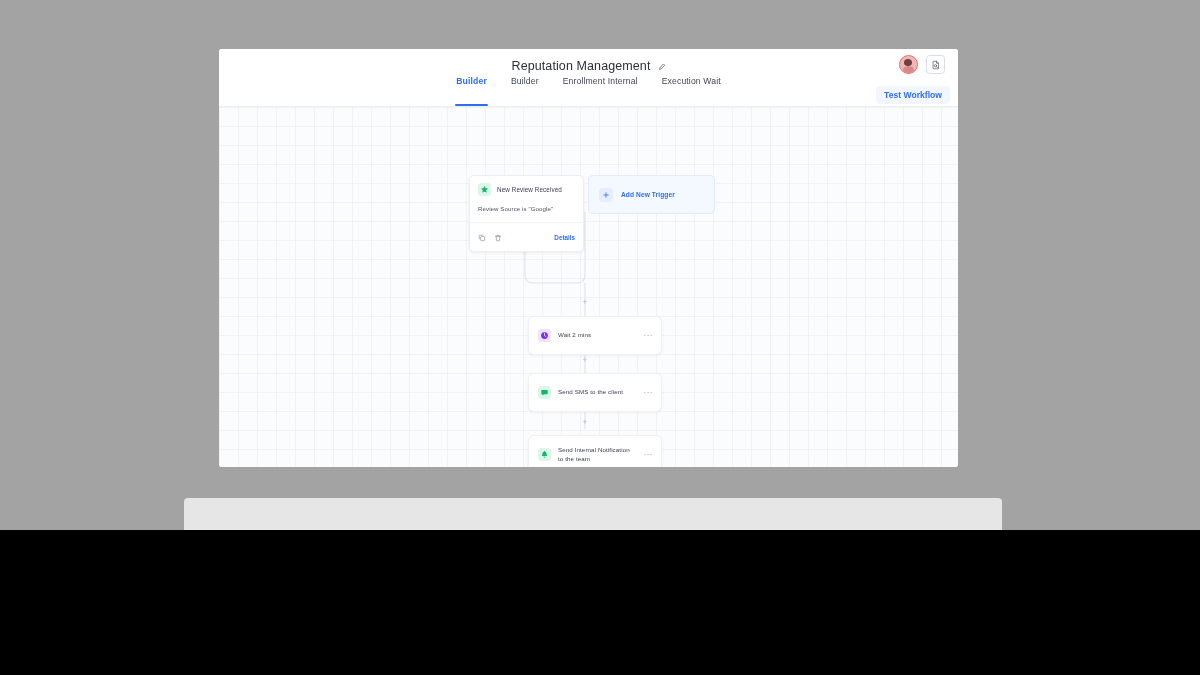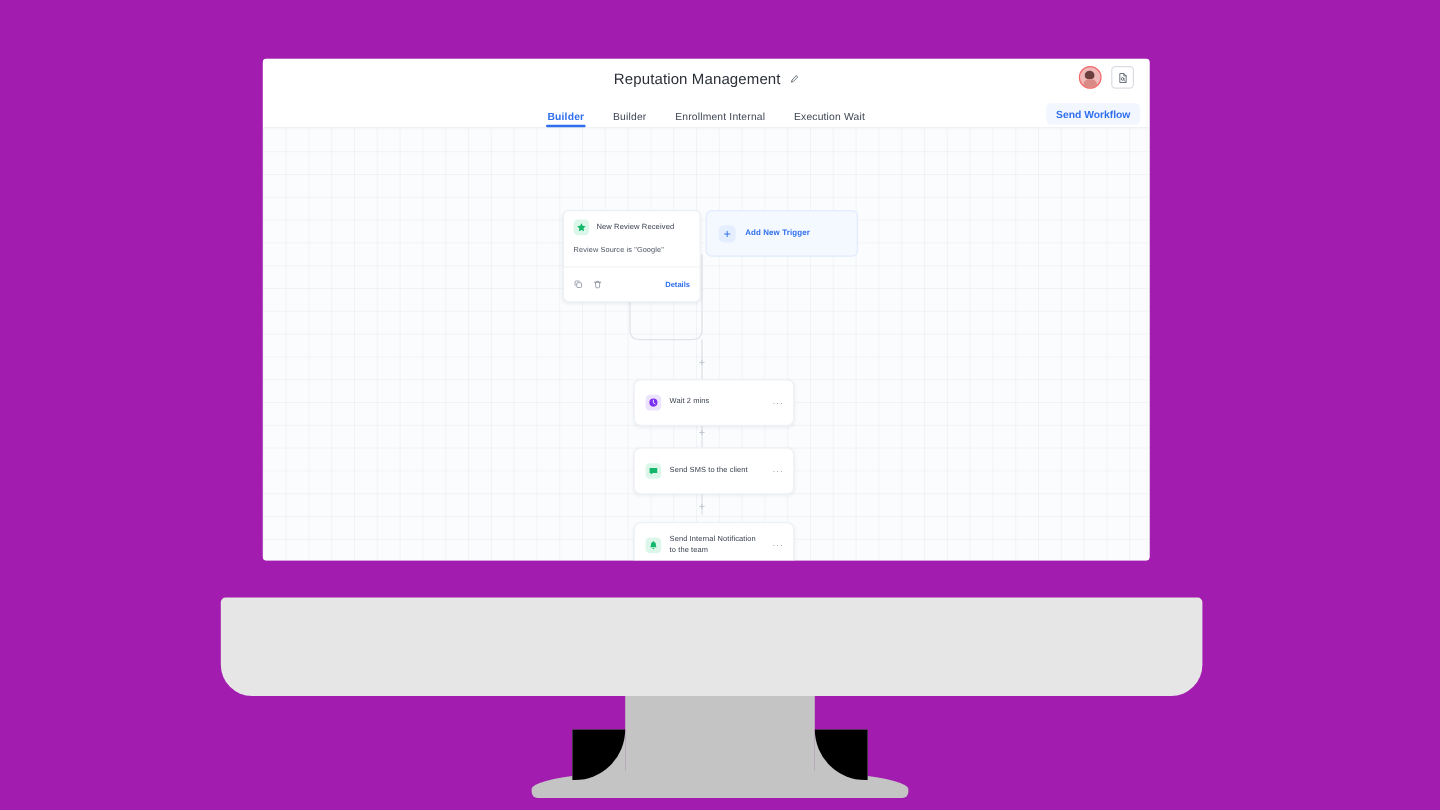--- a/index.html
+++ b/index.html
@@ -7,22 +7,22 @@
     background: #000;
     width: 1200px; height: 675px;
     overflow: hidden;
   }
   body {
     font-family: "Liberation Sans", sans-serif;
     -webkit-font-smoothing: antialiased;
   }
   #stage {
     position: relative;
-    width: 1200px; height: 675px;
-    background: #a21caf;
+    width: 1200px; height: 530px;
+    background: #a3a3a3;
     overflow: hidden;
   }
 
   
   #monitor-screen {
     position: absolute;
     left: 219px; top: 49px;
     width: 739px; height: 418px;
     background: #ffffff;
     border-radius: 3px;
@@ -108,21 +108,21 @@
   
   #tabbar {
     position: relative;
     height: 24px;
     background: #ffffff;
     border-bottom: 1px solid #eceff3;
     display: flex; align-items: flex-end; justify-content: center;
     gap: 24px;
   }
   .tab {
-    font-size: 8.6px; color: #3f4654; padding-bottom: 4px;
+    font-size: 8.6px; color: #3f4654; padding-bottom: 20px;
     position: relative; letter-spacing: .15px; white-space: nowrap;
   }
   .tab.active { color: #2f6fed; font-weight: 700; }
   .tab.active::after {
     content: ""; position: absolute; left: -1px; right: -1px; bottom: 0;
     height: 1.8px; background: #2f6fed; border-radius: 2px;
   }
   #test-workflow-btn {
     position: absolute; right: 8px; bottom: 2px;
     background: #f2f6ff;
@@ -260,21 +260,21 @@
           </svg>
         </div>
       </div>
     </div>
 
     <div id="tabbar">
       <div class="tab active">Builder</div>
       <div class="tab">Builder</div>
       <div class="tab">Enrollment Internal</div>
       <div class="tab">Execution Wait</div>
-      <div id="test-workflow-btn">Send Workflow</div>
+      <div id="test-workflow-btn">Test Workflow</div>
     </div>
 
     <div id="canvas">
 
       <svg id="edges" viewBox="0 0 739 360" preserveAspectRatio="none">
         <g fill="none" stroke="#dfe3e9" stroke-width="1.1">
 
           <path d="M306 135 V 168 Q 306 176 314 176 L 358 176 Q 366 176 366 168 L 366 105"></path>
 
           <path d="M366 176 V 210"></path>

